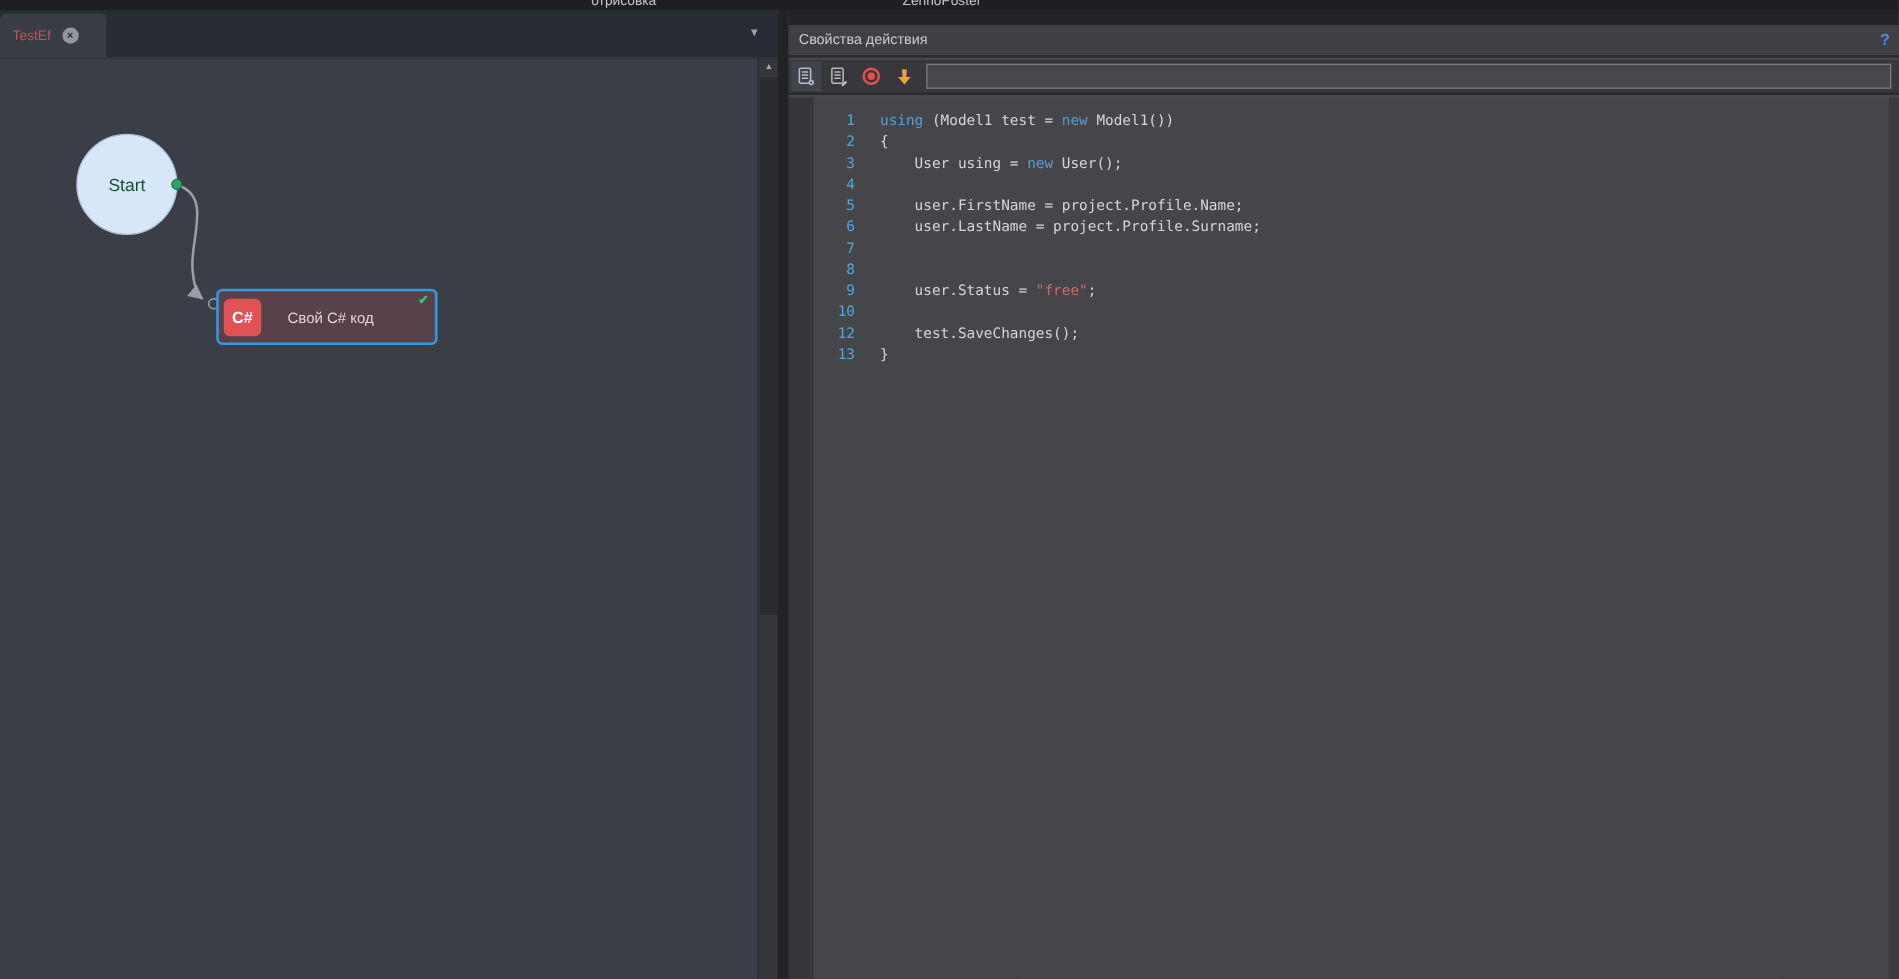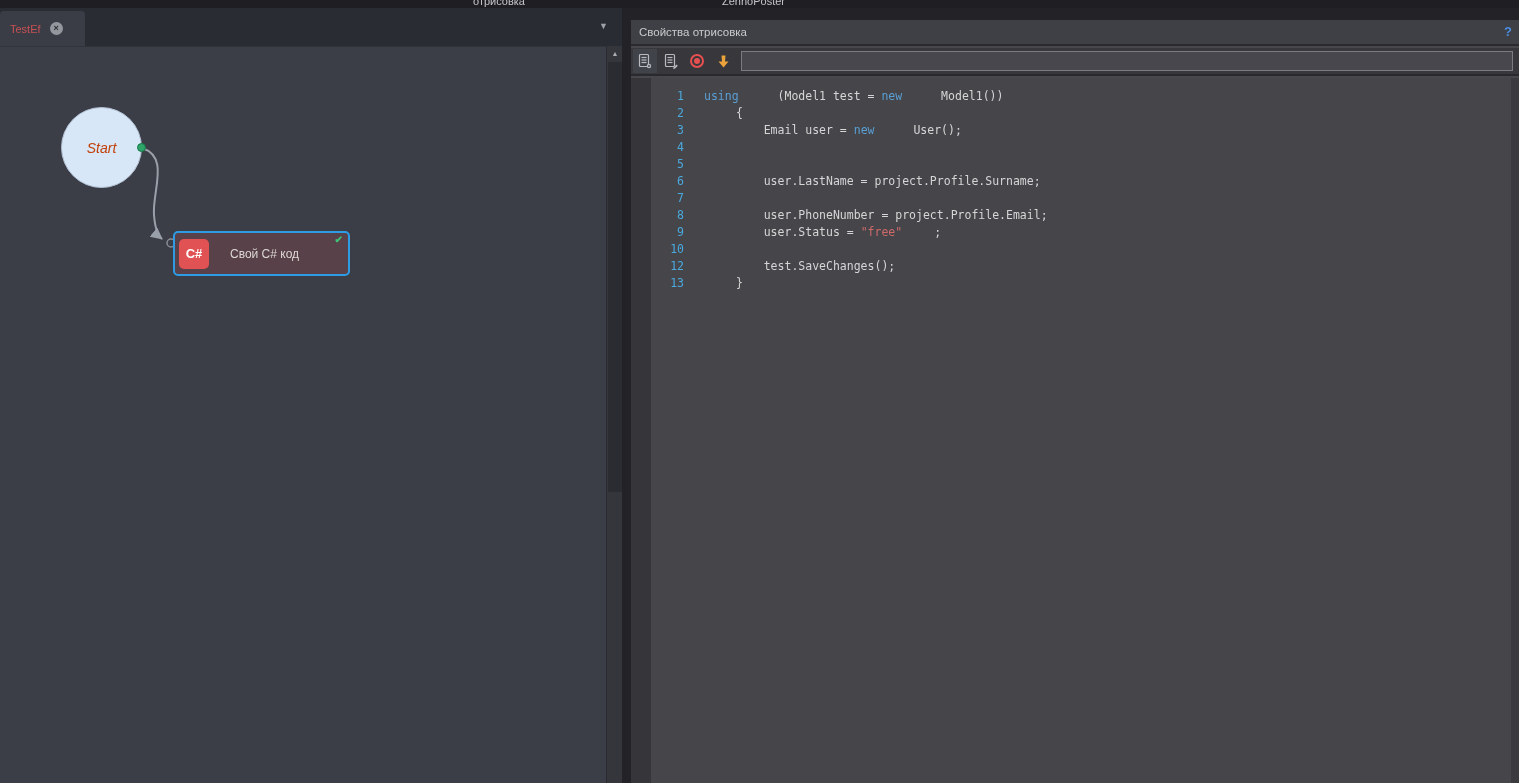--- a/index.html
+++ b/index.html
@@ -26,21 +26,21 @@
                text-align:center; cursor:pointer; }
   #tab-caret { position:absolute; right:14px; top:13px; font-size:9px; color:#9EA1A7; }
 
   
   #flow-canvas { position:absolute; left:0; top:46px; width:606px; height:737px;
                  background:#3B3D47; border-top:1px solid #32343C; }
   #start-node { position:absolute; left:61px; top:60px; width:81px; height:81px;
                 border-radius:50%; background:var(--start_fill,#D7E7F7);
                 border:1px solid #B3C2D4; display:flex; align-items:center;
                 justify-content:center; }
-  #start-label { font-size:14px; color:#c2410c;font-style:italic; }
+  #start-label { font-size:14px; color:#14532d; }
   #start-port { position:absolute; left:137px; top:96px; width:9px; height:9px;
                 border-radius:50%; background:#2EA469; border:1.5px solid #157747; }
   #connection-svg { position:absolute; left:0; top:0; width:606px; height:737px; }
   #code-block { position:absolute; left:173px; top:184px; width:177px; height:45px;
                 background:#584148; border:2px solid var(--accent_blue,#2D9CE4);
                 border-radius:5px; display:flex; align-items:center; }
   #block-badge { width:30px; height:30px; margin-left:4px; border-radius:5px;
                  background:var(--badge_red,#E15254); color:#FFFFFF; font-weight:bold;
                  font-size:13px; display:flex; align-items:center; justify-content:center; }
   #block-label { margin-left:21px; font-size:12px; color:#DDD8D6; }
@@ -91,21 +91,21 @@
                background:#45454A; padding-top:10px; cursor:text; }
   #code-right-strip { position:absolute; right:0; top:70px; width:8px; bottom:0;
                       background:#3A3A3F; }
   .code-line { display:flex; height:17px; line-height:17px;
                font-family:"DejaVu Sans Mono", monospace; font-size:11.5px;
                white-space:pre; }
   .code-line .ln { width:33px; text-align:right; color:var(--linenum_blue,#4BA9DE); }
   .code-line .lt { margin-left:20px; color:#D6D6D6; }
   .tk-kw  { color:var(--keyword_blue,#5A9FD4); }
   .tk-str { color:var(--string_red,#CE6A6A); }
-  .tk-txt { color:#D6D6D6;padding-left:32px; }
+  .tk-txt { color:#D6D6D6; }
 
   svg .docline { stroke:#B8BAC0; stroke-width:1.2; fill:none; }
 </style>
 </head>
 <body>
 
 <div id="app">
 
   <div id="tab-bar">
     <div id="tab">
@@ -147,21 +147,21 @@
     <div id="v-scroll-up">▲</div>
     <div id="v-scroll-thumb"></div>
   </div>
 
   <div id="panel-divider"></div>
 
   <div id="right-panel">
     <div id="rp-top-strip"></div>
 
     <div id="rp-header">
-      <span id="rp-title">Свойства отрисовка</span>
+      <span id="rp-title">Свойства действия</span>
       <span id="rp-help">?</span>
     </div>
 
     <div id="rp-toolbar">
       <div class="tb-btn selected">
         <svg width="16" height="17" viewBox="0 0 16 17">
           <rect class="docline" x="2.5" y="1.5" width="9" height="12" rx="1"></rect>
           <line class="docline" x1="4.5" y1="4.5" x2="9.5" y2="4.5"></line>
           <line class="docline" x1="4.5" y1="7" x2="9.5" y2="7"></line>
           <line class="docline" x1="4.5" y1="9.5" x2="9.5" y2="9.5"></line>
@@ -189,26 +189,26 @@
         </svg>
       </div>
       <input id="tb-input" type="text" value="" style="">
     </div>
 
     <div id="code-gutter"></div>
     <div id="code-area">
       <div id="code-lines">
           <div class="code-line"><span class="ln">1</span><span class="lt"><span class="tk-kw">using</span><span class="tk-txt"> (Model1 test = </span><span class="tk-kw">new</span><span class="tk-txt"> Model1())</span></span></div>
           <div class="code-line"><span class="ln">2</span><span class="lt"><span class="tk-txt">{</span></span></div>
-          <div class="code-line"><span class="ln">3</span><span class="lt"><span class="tk-txt">    Email user = </span><span class="tk-kw">new</span><span class="tk-txt"> User();</span></span></div>
+          <div class="code-line"><span class="ln">3</span><span class="lt"><span class="tk-txt">    User using = </span><span class="tk-kw">new</span><span class="tk-txt"> User();</span></span></div>
           <div class="code-line"><span class="ln">4</span><span class="lt"></span></div>
-          <div class="code-line"><span class="ln">5</span></div>
+          <div class="code-line"><span class="ln">5</span><span class="lt"><span class="tk-txt">    user.FirstName = project.Profile.Name;</span></span></div>
           <div class="code-line"><span class="ln">6</span><span class="lt"><span class="tk-txt">    user.LastName = project.Profile.Surname;</span></span></div>
           <div class="code-line"><span class="ln">7</span></div>
-          <div class="code-line"><span class="ln">8</span><span class="lt"><span class="tk-txt">    user.PhoneNumber = project.Profile.Email;</span></span></div>
+          <div class="code-line"><span class="ln">8</span></div>
           <div class="code-line"><span class="ln">9</span><span class="lt"><span class="tk-txt">    user.Status = </span><span class="tk-str">"free"</span><span class="tk-txt">;</span></span></div>
           <div class="code-line"><span class="ln">10</span><span class="lt"></span></div>
           <div class="code-line"><span class="ln">12</span><span class="lt"><span class="tk-txt">    test.SaveChanges();</span></span></div>
           <div class="code-line"><span class="ln">13</span><span class="lt"><span class="tk-txt">}</span></span></div>
         </div>
     </div>
     <div id="code-right-strip"></div>
   </div>
 
 </div>

